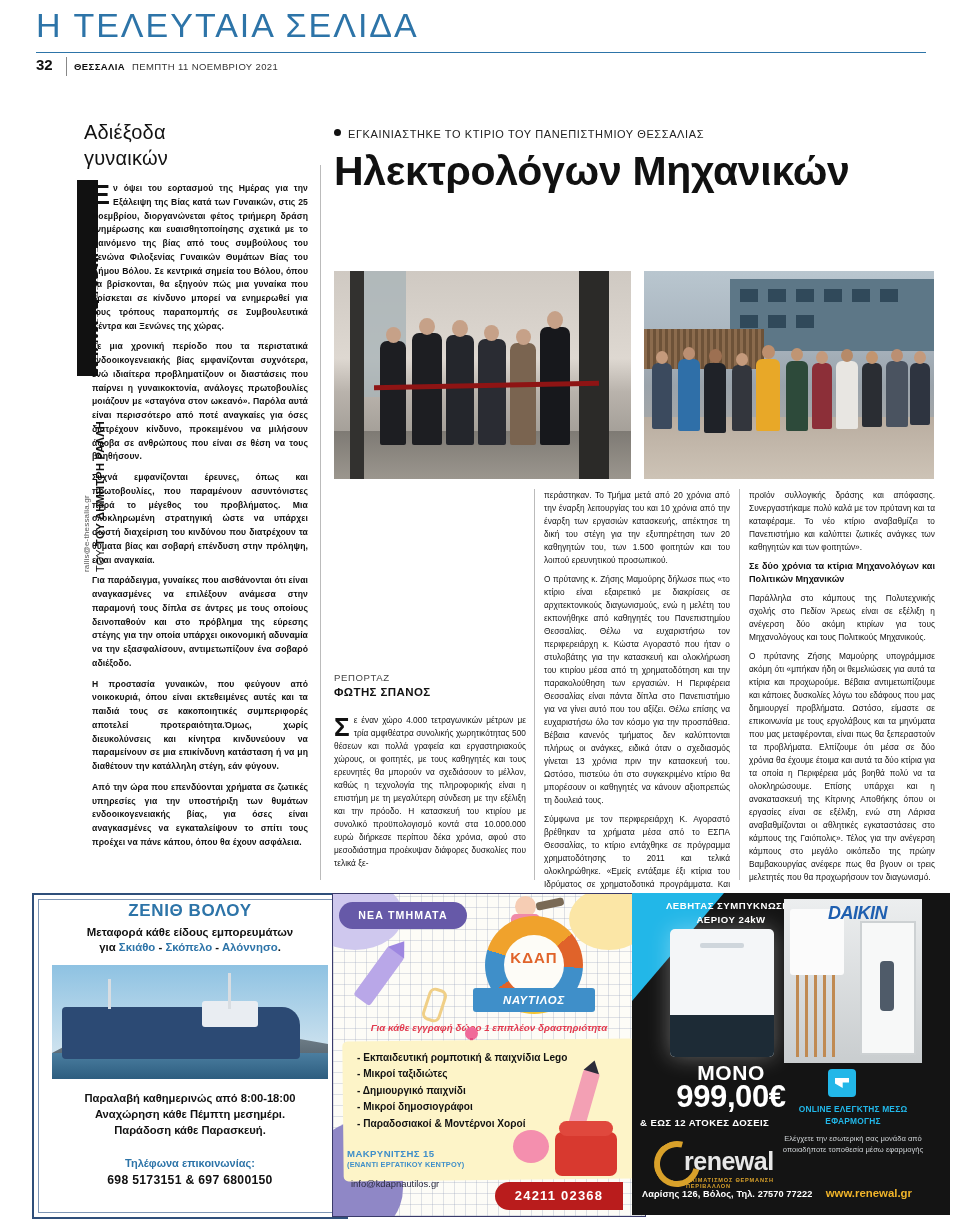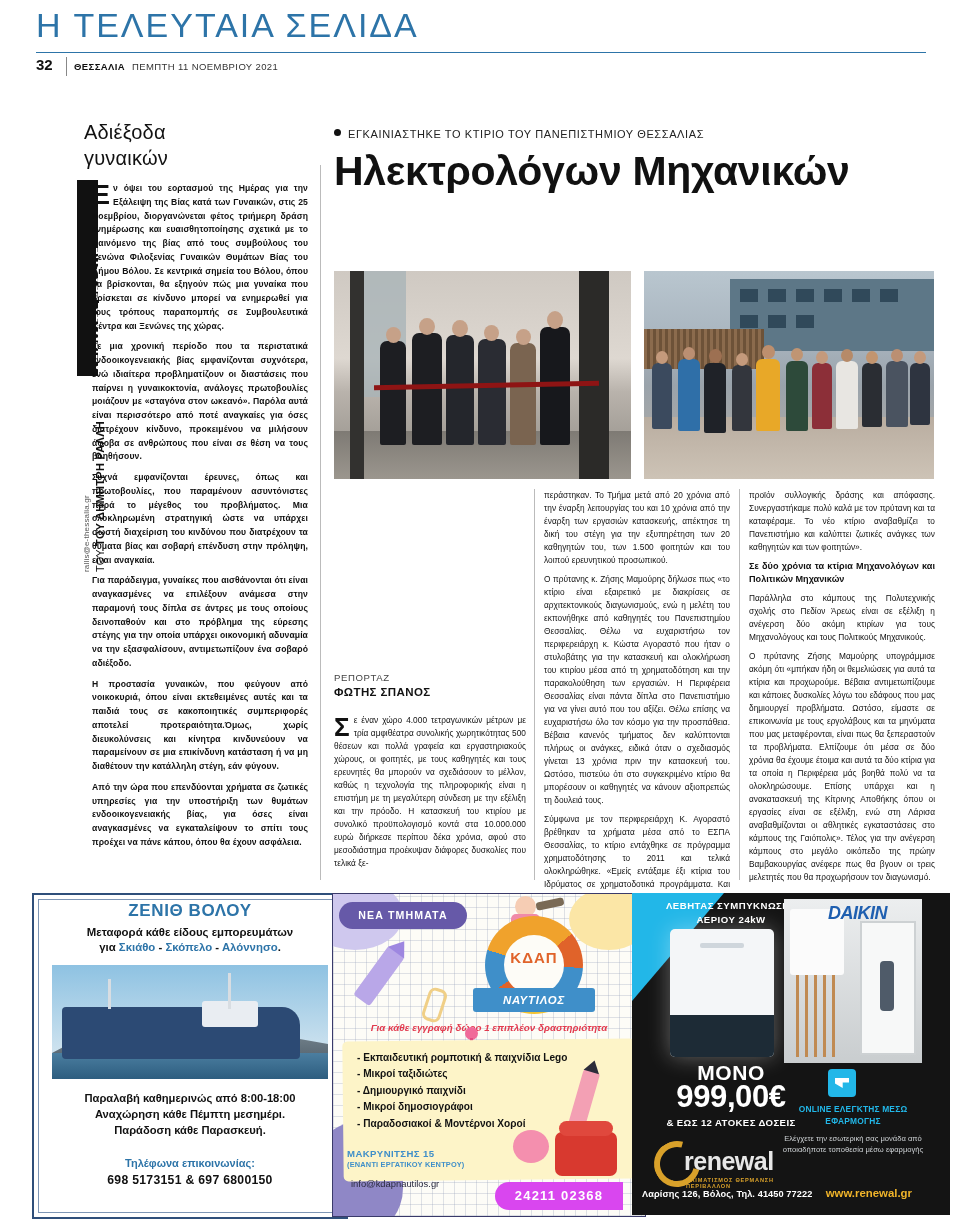--- a/index.html
+++ b/index.html
@@ -168,40 +168,40 @@
   .pin{position:absolute;left:132px;top:133px;width:13px;height:13px;border-radius:50%;background:#f06a9a;}
   .pin::after{content:"";position:absolute;left:5px;top:11px;width:3px;height:12px;background:#e04d82;}
   .pencil{position:absolute;left:242px;top:176px;width:17px;height:62px;background:#f3a0b4;border-radius:3px;transform:rotate(16deg);}
   .pencil::after{content:"";position:absolute;left:0;top:-11px;border-left:8.5px solid transparent;border-right:8.5px solid transparent;border-bottom:12px solid #2c2c3a;}
   .apple{position:absolute;left:180px;top:236px;width:36px;height:33px;border-radius:50%;background:#f48fae;}
   .phone{position:absolute;left:222px;top:238px;width:62px;height:44px;background:#d8392f;border-radius:7px;}
   .phone::before{content:"";position:absolute;left:4px;top:-11px;width:54px;height:15px;background:#e0483d;border-radius:9px;}
   .addr{position:absolute;left:14px;top:254px;font-size:9.6px;font-weight:bold;color:#3f8fc9;letter-spacing:0.4px;}
   .addr2{position:absolute;left:14px;top:266px;font-size:7.4px;font-weight:bold;color:#3f8fc9;letter-spacing:0.2px;}
   .mail{position:absolute;left:18px;top:284px;font-size:9.4px;color:#2b2b3f;}
-  .telpill{position:absolute;left:162px;top:288px;width:128px;height:28px;background:#d946ef;border-radius:14px 0 0 14px;}
+  .telpill{position:absolute;left:162px;top:288px;width:128px;height:28px;background:#b91c1c;border-radius:14px 0 0 14px;}
   .telpill span{display:block;line-height:28px;text-align:center;color:#fff;font-size:13px;font-weight:bold;letter-spacing:1.2px;}
   .bl-left{position:absolute;left:-22px;top:228px;width:92px;height:110px;background:#8f87c6;border-radius:50% 50% 40% 40%;}
 
   
   .cyan-wedge{position:absolute;left:0;top:0;width:92px;height:108px;background:#22b7e8;clip-path:polygon(0 0,100% 0,0 100%);}
   .ad3-t1{position:absolute;left:6px;top:6px;width:186px;text-align:center;font-size:9.6px;font-weight:bold;color:#fff;letter-spacing:0.5px;line-height:1.45;}
   .boiler{position:absolute;left:38px;top:36px;width:104px;height:128px;background:#f4f6f8;border-radius:5px;box-shadow:0 0 22px rgba(255,255,255,.35);}
   .boiler-panel{position:absolute;left:0;bottom:0;width:100%;height:42px;background:#1d2b36;border-radius:0 0 5px 5px;}
   .boiler-logo{position:absolute;left:30px;top:14px;width:44px;height:5px;background:#cfd6dc;border-radius:2px;}
   .photo3{position:absolute;left:152px;top:6px;width:138px;height:164px;overflow:hidden;background:#dfe2e3;}
   .p3-wall{position:absolute;inset:0;background:linear-gradient(180deg,#eceeef,#c9cdcf);}
   .p3-unit{position:absolute;left:6px;top:10px;width:54px;height:66px;background:#fbfbfb;border-radius:3px;}
   .p3-pipes{position:absolute;left:12px;top:76px;width:44px;height:82px;background:repeating-linear-gradient(90deg,#c08a52 0 3px,transparent 3px 9px);}
   .p3-door{position:absolute;left:76px;top:22px;width:52px;height:130px;background:#f7f8f8;border:2px solid #cdd1d3;}
   .p3-man{position:absolute;left:96px;top:62px;width:14px;height:50px;background:#4f5b69;border-radius:4px;}
   .daikin{position:absolute;left:196px;top:10px;font-size:18px;font-weight:bold;font-style:italic;color:#1f5fb0;letter-spacing:-0.5px;}
   .mono{position:absolute;left:8px;top:168px;width:182px;text-align:center;font-size:21px;font-weight:bold;color:#fff;letter-spacing:0.6px;}
   .price{position:absolute;left:8px;top:186px;width:182px;text-align:center;font-size:31px;font-weight:bold;color:#fff;letter-spacing:-0.4px;}
-  .doses{position:absolute;left:8px;top:224px;width:182px;text-align:center;font-size:9.6px;font-weight:bold;color:#fff;letter-spacing:0.4px;}
+  .doses{position:absolute;left:8px;top:224px;width:182px;font-size:9.6px;font-weight:bold;color:#fff;letter-spacing:0.4px;}
   .rn-logo{position:absolute;left:22px;top:248px;width:160px;}
   .rn-c{position:absolute;left:0;top:0;width:34px;height:34px;border:6px solid #d9a12a;border-radius:50%;border-right-color:transparent;transform:rotate(-30deg);}
   .rn-word{position:absolute;left:30px;top:6px;font-size:25px;font-weight:bold;color:#e7e7e7;letter-spacing:-0.5px;}
   .rn-sub{position:absolute;left:32px;top:36px;font-size:5.6px;font-weight:bold;color:#d9a12a;letter-spacing:0.8px;}
   .rn-addr{position:absolute;left:10px;top:296px;font-size:9.2px;font-weight:bold;color:#fff;letter-spacing:0.1px;}
   .onl-icon{position:absolute;left:196px;top:176px;width:28px;height:28px;background:#22b7e8;border-radius:4px;}
   .onl-icon::after{content:"";position:absolute;left:7px;top:9px;width:14px;height:10px;background:#fff;clip-path:polygon(0 0,100% 0,100% 45%,55% 45%,55% 100%,0 55%);}
   .onl-t{position:absolute;left:150px;top:210px;width:142px;text-align:center;font-size:8.4px;font-weight:bold;color:#22b7e8;line-height:1.45;letter-spacing:0.2px;}
   .onl-b{position:absolute;left:150px;top:240px;width:142px;text-align:center;font-size:7.6px;color:#cfd3d6;line-height:1.5;}
   .rn-url{position:absolute;left:138px;top:294px;width:142px;text-align:right;font-size:11.4px;font-weight:bold;color:#f0b42a;}
@@ -440,21 +440,21 @@
 
       <div class="mono">ΜΟΝΟ</div>
       <div class="price">999,00€</div>
       <div class="doses">&amp; ΕΩΣ 12 ΑΤΟΚΕΣ ΔΟΣΕΙΣ</div>
 
       <div class="rn-logo">
         <div class="rn-c"></div>
         <div class="rn-word">renewal</div>
         <div class="rn-sub">ΚΛΙΜΑΤΙΣΜΟΣ ΘΕΡΜΑΝΣΗ ΠΕΡΙΒΑΛΛΟΝ</div>
       </div>
-      <div class="rn-addr">Λαρίσης 126, Βόλος, Τηλ. 41450 77222</div>
+      <div class="rn-addr">Λαρίσης 126, Βόλος, Τηλ. 27570 77222</div>
 
       <div class="onl-icon"></div>
       <div class="onl-t">
         <span>ONLINE ΕΛΕΓΚΤΗΣ ΜΕΣΩ</span><br>
         <span>ΕΦΑΡΜΟΓΗΣ</span>
       </div>
       <div class="onl-b">Ελέγχετε την εσωτερική σας μονάδα από οποιαδήποτε τοποθεσία μέσω εφαρμογής</div>
       <div class="rn-url">www.renewal.gr</div>
     </div>
   </div>

